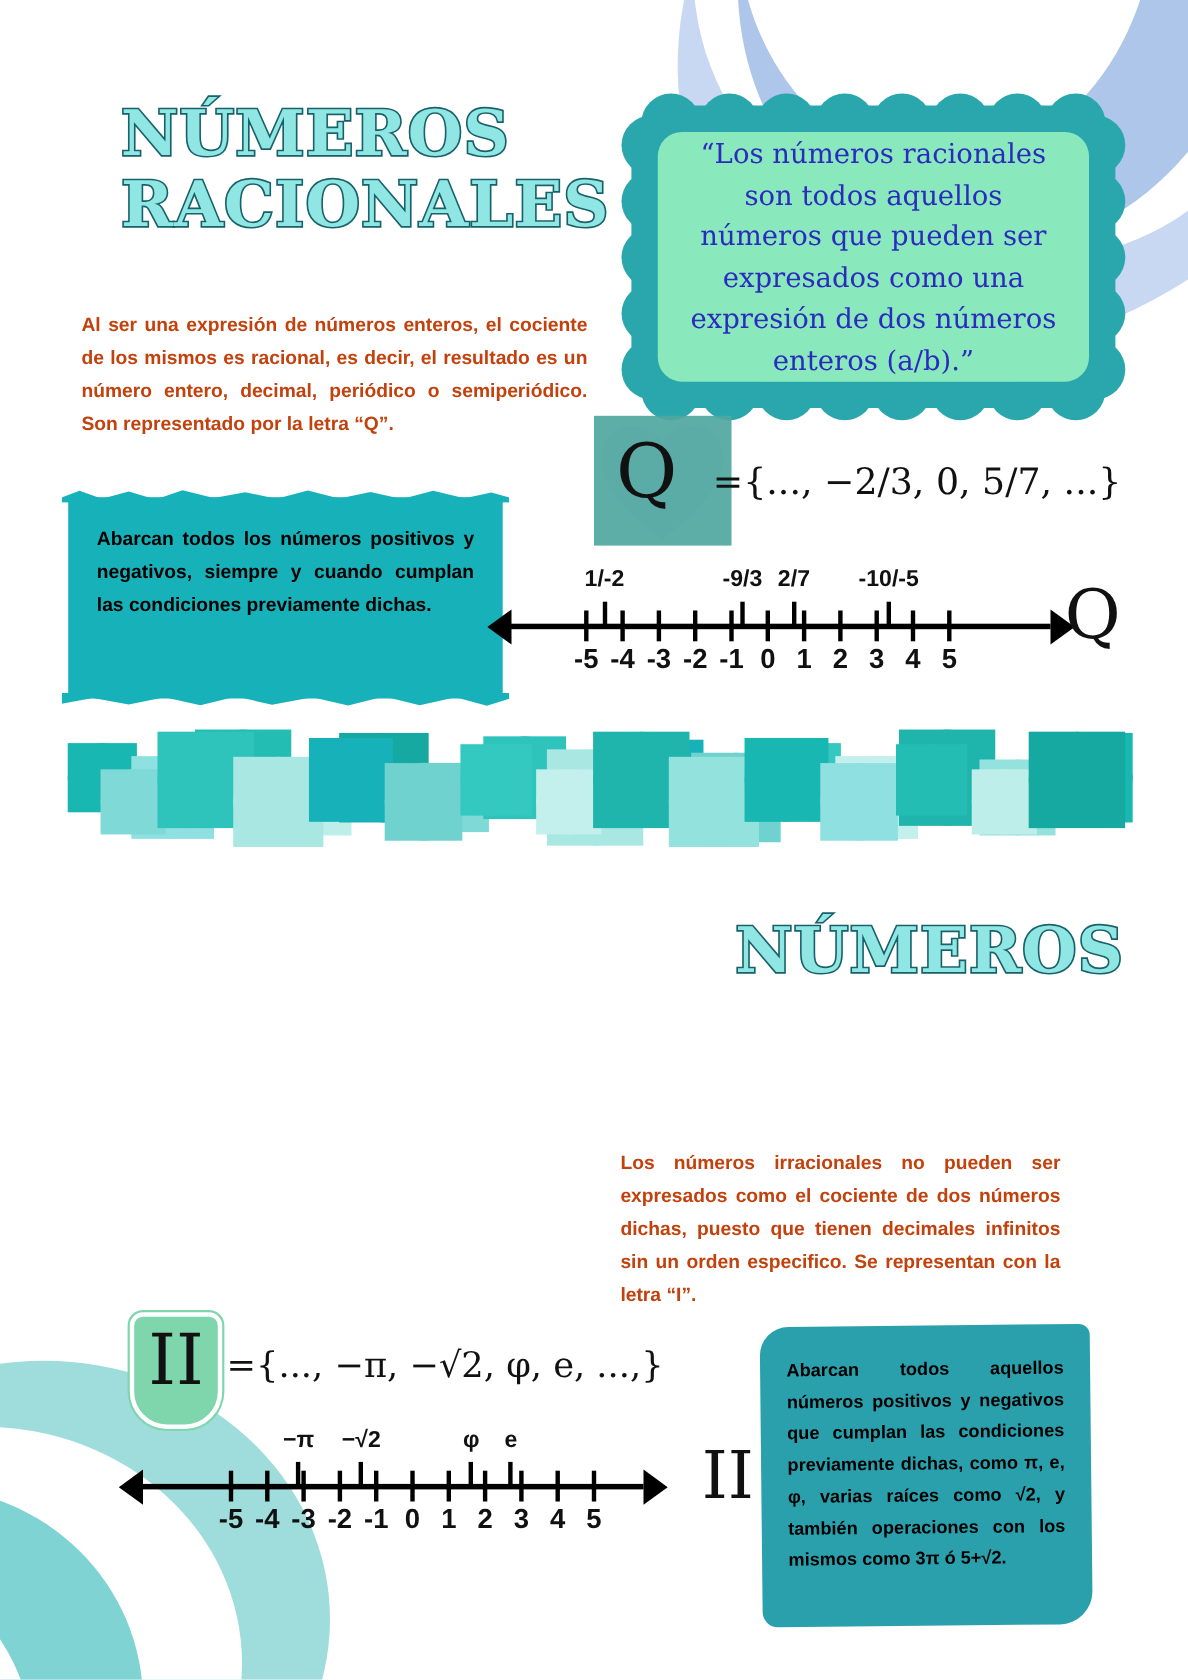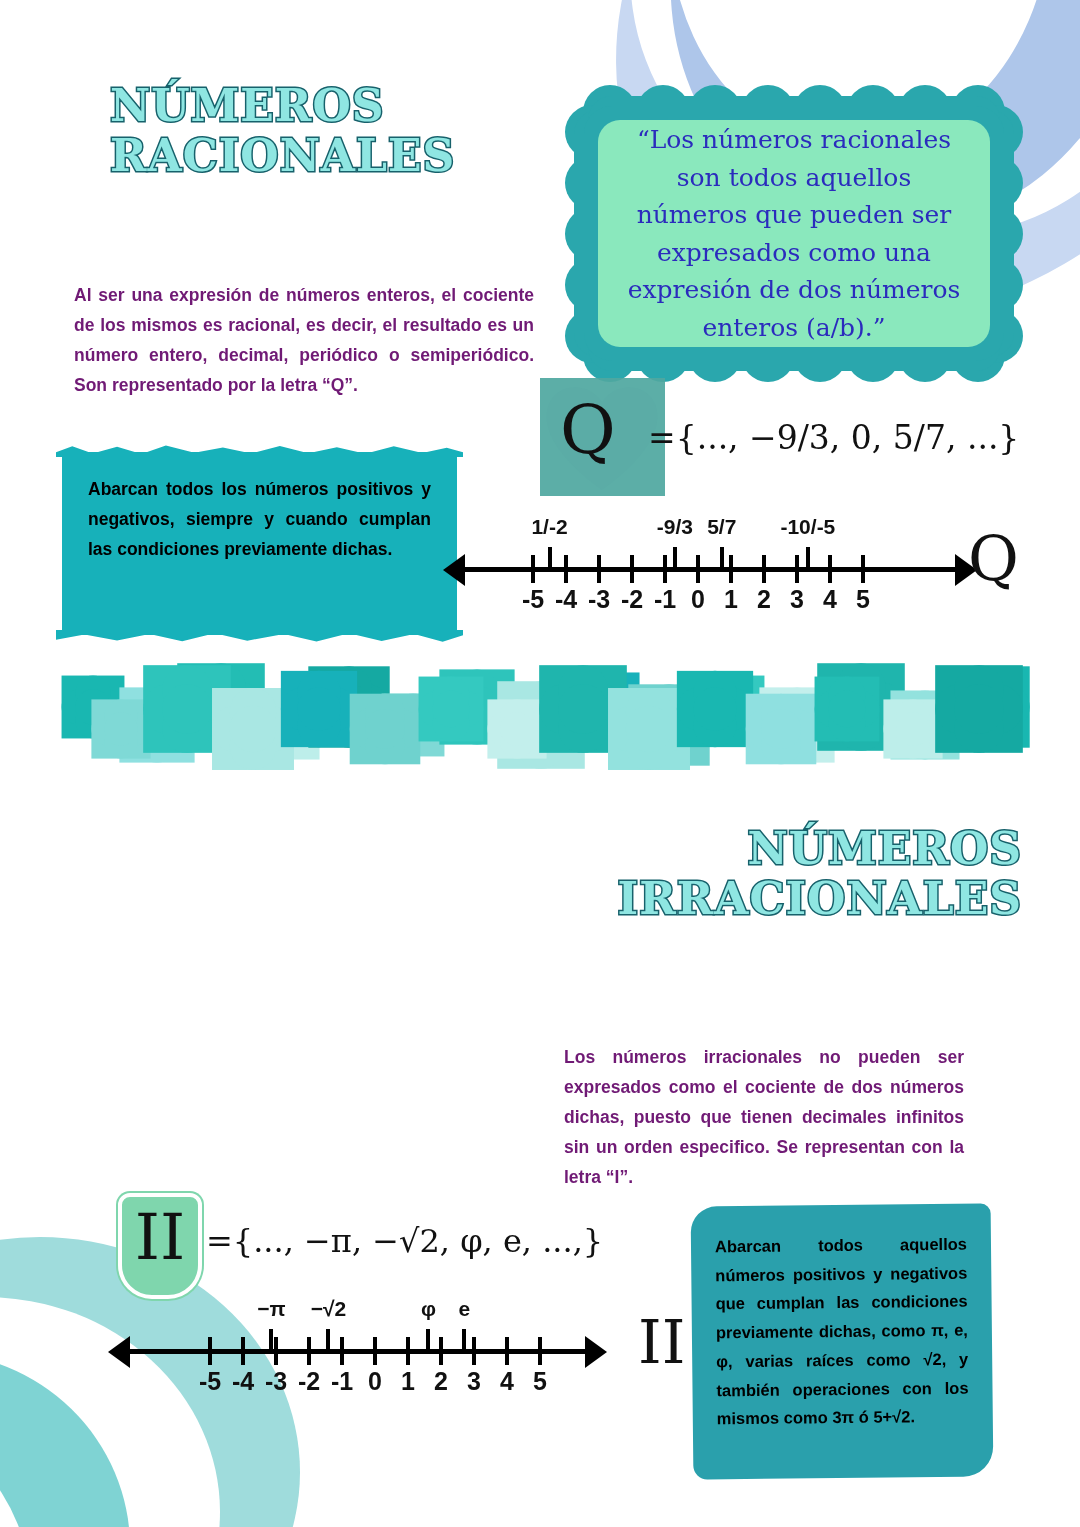--- a/index.html
+++ b/index.html
@@ -69,42 +69,42 @@
     width: 330px; height: 345px;
     background: #ffffff;
     border-radius: 50%;
   }
 
   
   .title {
     position: absolute;
     font-family: "DejaVu Serif", serif;
     font-weight: 700;
-    font-size: 44px;
+    font-size: 57px;
     letter-spacing: 1px;
     color: #8fe6e2;
     -webkit-text-stroke: 3px #17616b;
     paint-order: stroke fill;
     text-shadow: 0 0 0 #17616b;
     line-height: 1.12;
     white-space: nowrap;
   }
   #title-rational { left: 110px; top: 52px; }
   #title-rational .l2 { display:block; }
   #title-irrational { right: 58px; top: 795px; text-align: right; }
   #title-irrational .l2 { display:block; }
 
   
   .body-text {
     position: absolute;
     font-family: "Liberation Sans", sans-serif;
     font-weight: bold;
     font-size: 17.5px;
     line-height: 1.72;
-    color: #701a75;
+    color: #c2410c;
     text-align: justify;
   }
   #para-rational { left: 74px; top: 262px; width: 460px; }
   #para-irrational { left: 564px; top: 1024px; width: 400px; }
 
   
   #quote-rational-wrap {
     position: absolute; left: 584px; top: 106px;
     width: 420px; height: 255px;
   }
@@ -383,21 +383,21 @@
       <div class="bubble-outer"></div>
     <div class="bubble-inner">
       <span class="q-text">“Los números racionales son todos aquellos números que pueden ser expresados como una expresión de dos números enteros (a/b).”</span>
     </div>
   </div>
 
   <div id="q-heart">
     <div class="heart"></div>
   </div>
   <div id="q-letter">Q</div>
-  <div id="q-set">={...,  −9/3, 0, 5/7, ...}</div>
+  <div id="q-set">={...,  −2/3, 0, 5/7, ...}</div>
 
   <div id="numline-rational">
     <div class="nl-axis"></div>
     <div class="nl-arrow-l"></div>
     <div style="position:absolute;right:38px;top:39px;width:0;height:0;border-top:16px solid transparent;border-bottom:16px solid transparent;border-left:22px solid #000;"></div>
   <div class="nl-tick" style="left: 76px;"></div>
       <div class="nl-num" style="left: 78px;">-5</div>
       <div class="nl-tick" style="left: 109px;"></div>
       <div class="nl-num" style="left: 111px;">-4</div>
       <div class="nl-tick" style="left: 142px;"></div>
@@ -416,21 +416,21 @@
       <div class="nl-num" style="left: 342px;">3</div>
       <div class="nl-tick" style="left: 373px;"></div>
       <div class="nl-num" style="left: 375px;">4</div>
       <div class="nl-tick" style="left: 406px;"></div>
       <div class="nl-num" style="left: 408px;">5</div>
       <div class="nl-tick" style="left: 92.5px; top: 32px; height: 22px;"></div>
       <div class="nl-label" style="left: 94.5px;">1/-2</div>
       <div class="nl-tick" style="left: 217.9px; top: 32px; height: 22px;"></div>
       <div class="nl-label" style="left: 219.9px;">-9/3</div>
       <div class="nl-tick" style="left: 264.76px; top: 32px; height: 22px;"></div>
-      <div class="nl-label" style="left: 266.76px;">5/7</div>
+      <div class="nl-label" style="left: 266.76px;">2/7</div>
       <div class="nl-tick" style="left: 350.89px; top: 32px; height: 22px;"></div>
       <div class="nl-label" style="left: 352.89px;">-10/-5</div>
     </div>
   <div id="q-letter-right">Q</div>
 
   <div id="divider">
       <div class="clover" style="background: rgb(25, 183, 177); left: -4px; top: 6px; transform: scale(0.85);">
         <span class="c1" style="background: rgb(25, 183, 177);"></span>
         <span class="c2" style="background: rgb(25, 183, 177);"></span>
         <span class="c3" style="background: rgb(25, 183, 177);"></span>
@@ -630,21 +630,20 @@
         <span class="c1" style="background: rgb(21, 169, 162);"></span>
         <span class="c2" style="background: rgb(21, 169, 162);"></span>
         <span class="c3" style="background: rgb(21, 169, 162);"></span>
         <span class="c4" style="background: rgb(21, 169, 162);"></span>
         <span class="c5" style="background: rgb(21, 169, 162);"></span>
       </div>
     </div>
 
   <h1 class="title" id="title-irrational">
     <span class="l1">NÚMEROS</span>
-    <span class="l2">IRRACIONALES</span>
   </h1>
 
 
   <p class="body-text" id="para-irrational">Los números irracionales no pueden ser expresados como el cociente de dos números dichas, puesto que tienen decimales infinitos sin un orden especifico. Se representan con la letra “I”.</p>
 
   <div id="i-shield"></div>
   <div id="i-letter">ⅠⅠ</div>
   <div id="i-set">={...,  −π, −√2, φ, e, ...,}</div>
 
   <div id="numline-irrational">

